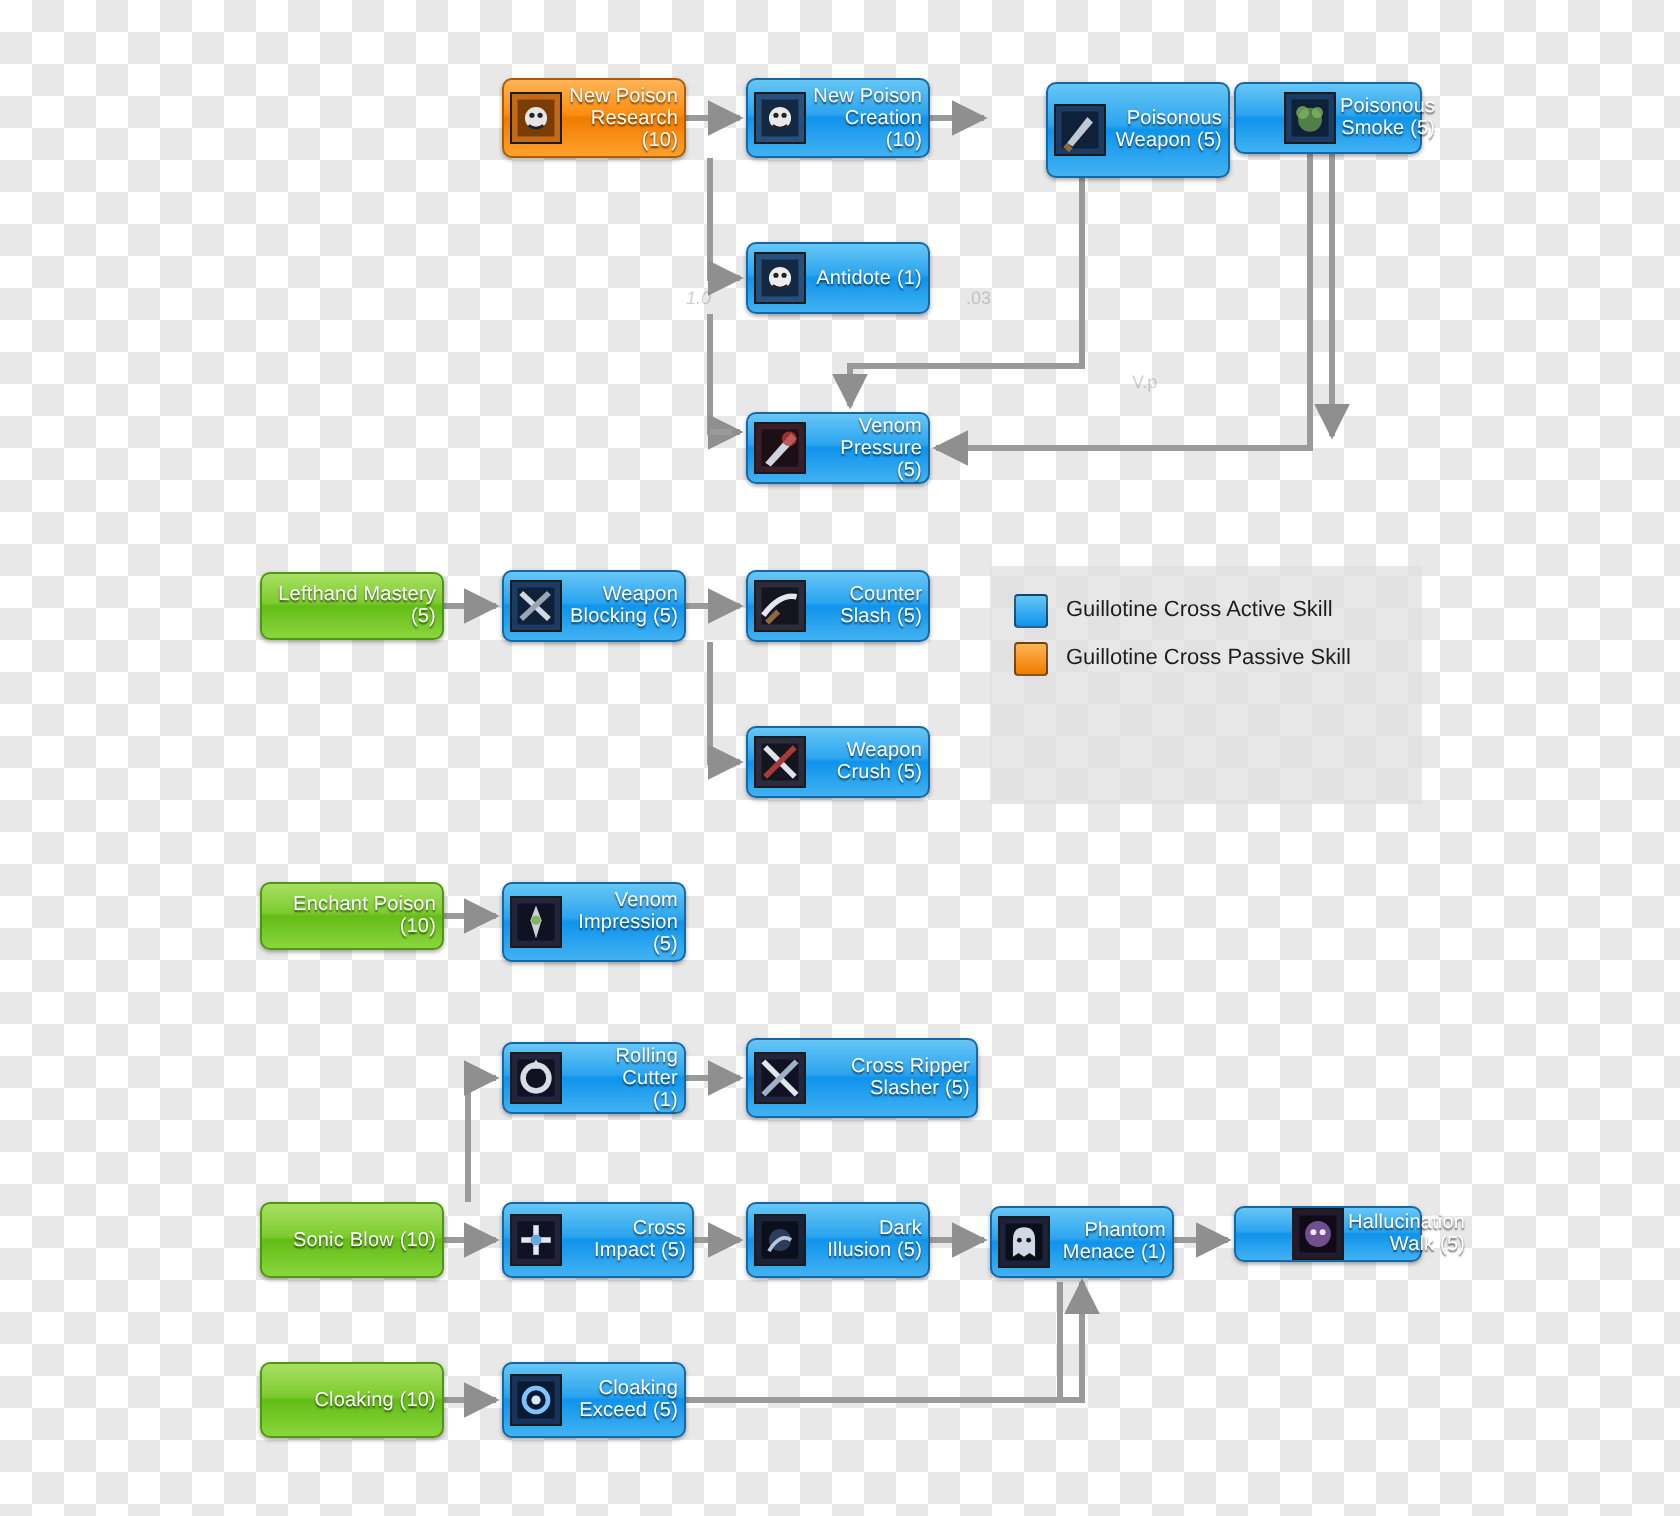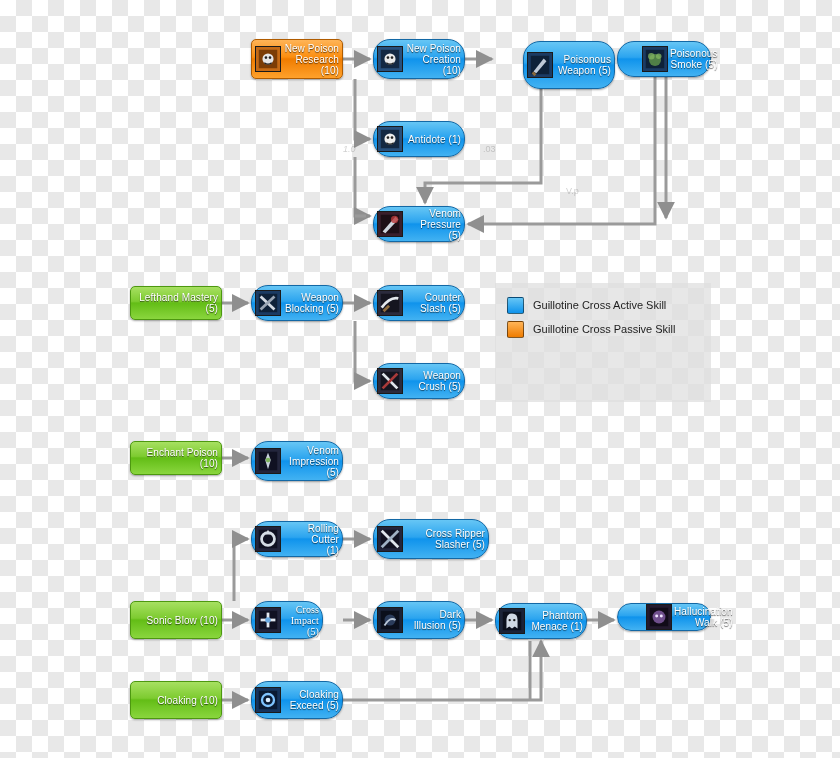--- a/index.html
+++ b/index.html
@@ -52,21 +52,20 @@
     letter-spacing: 0.1px;
     word-wrap: break-word;
   }
   .node.green {
     background: linear-gradient(to bottom, #a7e061 0%, #7dcb30 45%, #63bd16 50%, #8ad63e 100%);
     border-color: #4d9810;
   }
   .node.blue {
     background: linear-gradient(to bottom, #66c6f5 0%, #2ba4ef 45%, #0f93ec 50%, #42b2f2 100%);
     border-color: #1368a5;
-    border-radius: 17px;
   }
   .node.orange {
     background: linear-gradient(to bottom, #ffb457 0%, #fb8e10 45%, #ef7c00 50%, #ffa12b 100%);
     border-color: #b05c00;
   }
 
   
   .icon {
     width: 26px;
     height: 26px;
@@ -329,21 +328,21 @@
           <path d="M22 4 L4 22" stroke="#9fb0c4" stroke-width="3"></path>
         </svg>
     </span>
     <span class="label">Cross Ripper Slasher (5)</span>
   </div>
 
   <div class="node green" style="left:130px; top:601px; width:92px; height:38px;">
     <span class="label">Sonic Blow (10)</span>
   </div>
 
-  <div class="node blue" style="left:251px; top:601px; width:72px; height:38px;font-family:Liberation Serif, serif;">
+  <div class="node blue" style="left:251px; top:601px; width:96px; height:38px;">
     <span class="icon">
       <svg viewBox="0 0 26 26">
           <rect width="26" height="26" fill="#23253c"></rect>
           <rect x="3" y="3" width="20" height="20" fill="#101122"></rect>
           <path d="M5 13 L21 13" stroke="#e2e8f0" stroke-width="3"></path>
           <path d="M13 5 L13 21" stroke="#e2e8f0" stroke-width="3"></path>
           <circle cx="13" cy="13" r="3" fill="#6aa8e0"></circle>
         </svg>
     </span>
     <span class="label">Cross Impact (5)</span>

